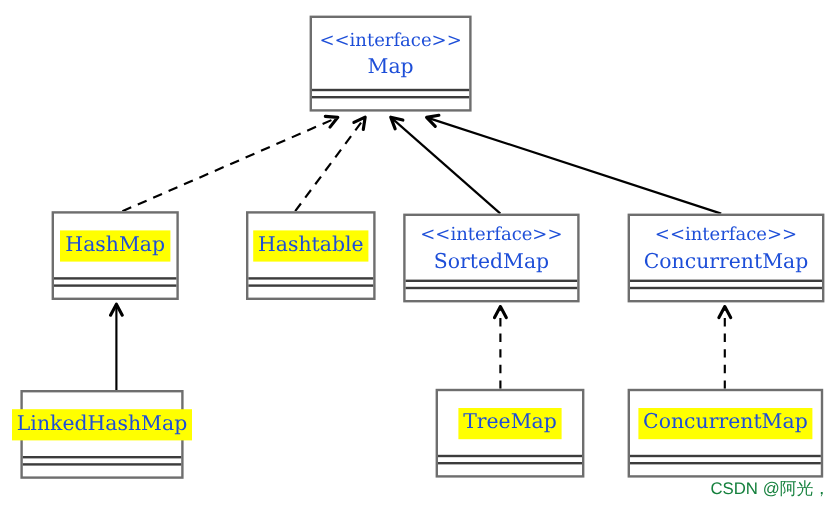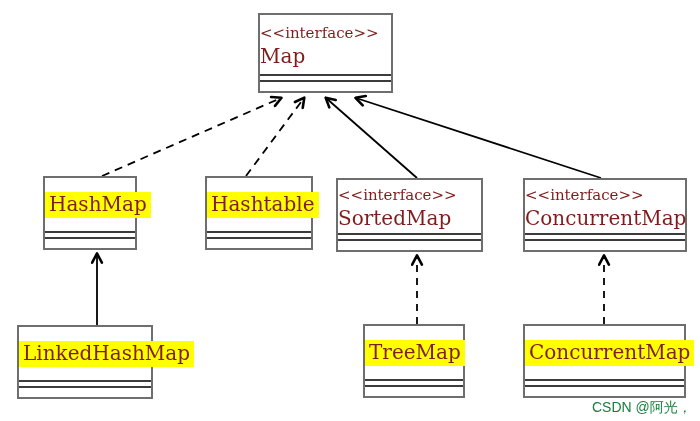--- a/index.html
+++ b/index.html
@@ -25,55 +25,55 @@
     box-sizing: border-box;
     border: 2px solid #6e6e6e;
     background: #ffffff;
     display: flex;
     flex-direction: column;
   }
   .uml-box .title {
     flex: 1;
     display: flex;
     flex-direction: column;
-    align-items: flex-start;
+    align-items: center;
     justify-content: center;
     text-align: center;
-    color: #7f1d1d;
+    color: #1d4ed8;
     line-height: 23px;
   }
   .stereotype {
     font-size: 15px;
     letter-spacing: 0px;
     white-space: nowrap;
   }
   .cls-name {
-    font-size: 20px;
+    font-size: 17px;
     white-space: nowrap;
   }
   .cls-name.hl {
     background: #ffff00;
     padding: 1px 4px 2px 4px;
   }
   .attrs {
     height: 4px;
     border-top: 2px solid #3c3c3c;
   }
   .methods {
     height: 9px;
     border-top: 2px solid #3c3c3c;
   }
   
   #box-map            { left: 258px; top: 13px;  width: 135px; height: 80px; }
-  #box-hashmap        { left: 43px;  top: 176px; width: 94px; height: 74px; }
+  #box-hashmap        { left: 43px;  top: 176px; width: 106px; height: 74px; }
   #box-hashtable      { left: 205px; top: 176px; width: 108px; height: 74px; }
   #box-sortedmap      { left: 336px; top: 178px; width: 147px; height: 74px; }
   #box-concurrentmapif{ left: 523px; top: 178px; width: 164px; height: 74px; }
   #box-linkedhashmap  { left: 17px;  top: 325px; width: 136px; height: 74px; }
-  #box-treemap        { left: 363px; top: 324px; width: 102px; height: 74px; }
+  #box-treemap        { left: 363px; top: 324px; width: 124px; height: 74px; }
   #box-concurrentmap  { left: 523px; top: 324px; width: 163px; height: 74px; }
 
   #watermark {
     position: absolute;
     left: 592px;
     top: 399px;
     font-family: "Liberation Sans", sans-serif;
     font-size: 14px;
     color: #15803d;
     white-space: nowrap;

